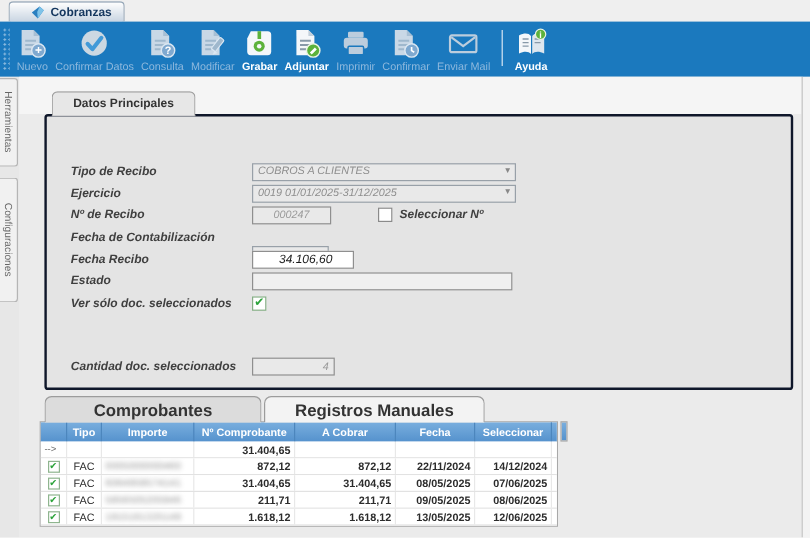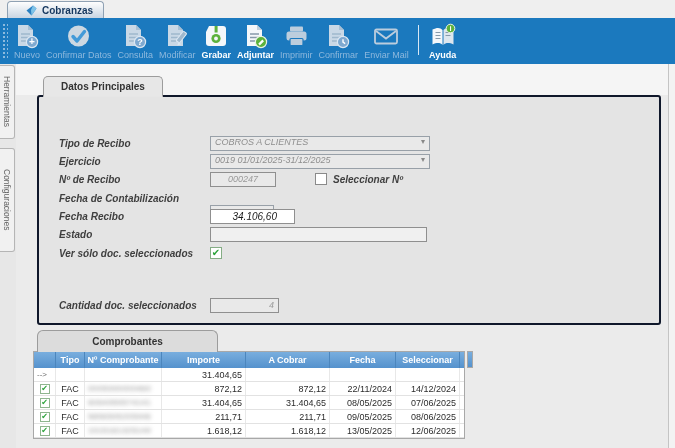--- a/index.html
+++ b/index.html
@@ -66,36 +66,36 @@
     color:#8e8e8e; font-size:9px; display:flex; align-items:center; padding:0 3px;margin-top:29px; }
   .cb { width:12px; height:12px; background:#fff; border:1px solid #8a8a8a;
     display:flex; align-items:center; justify-content:center;
     font-family:"DejaVu Sans",sans-serif; font-size:10px; line-height:10px; color:transparent; }
   .cb.on { color:#2ba33a; border-color:#85ad85; font-weight:bold; }
   .cb-lbl { font-size:10px; font-weight:bold; color:#3f3f3f; margin-left:6px; }
 
   
   .btab { position:absolute; top:330px; height:22px; border:1px solid #9c9c9c; border-bottom:none;
     border-radius:6px 6px 0 0; display:flex; align-items:center; justify-content:center;
-    font-size:10px; font-weight:bold; color:#333; z-index:2; }
+    font-size:14px; font-weight:bold; color:#333; z-index:2; }
   .btab.active { left:37px; width:181px; background:#dcdcdc; }
   .btab.inactive { left:220px; width:184px; background:#f3f3f3; }
 
   
   .grid { position:absolute; left:33px; top:351px; width:432px; border:1px solid #a8a8a8;
     background:#fff; font-size:9px; z-index:1; }
   .grow { display:grid; grid-template-columns:22px 29px 77px 84px 84px 66px 64px; }
   .ghead { height:16px; background:linear-gradient(#79aede,#5592cd); color:#fff; font-weight:bold; }
   .ghead .gc { display:flex; align-items:center; justify-content:center;
     border-right:1px solid #4c86bd; white-space:nowrap; overflow:hidden; }
   .gbody { height:14px; background:#fff; border-bottom:1px solid #e2e2e2; color:#2c2c2c; }
   .gbody .gc { display:flex; align-items:center; border-right:1px solid #e8e8e8;
     white-space:nowrap; overflow:hidden; padding:0 3px; }
   .gc.c { justify-content:center; }
-  .gc.r { justify-content:flex-end; }
+  .gc.r { justify-content:flex-end;font-weight:bold; }
   .marker { color:#6d6d6d; font-size:8px; }
   .gcb { width:10px; height:10px; border:1px solid #8fb58f; background:#fff; margin:0 auto;
     display:flex; align-items:center; justify-content:center;
     font-family:"DejaVu Sans",sans-serif; font-size:8px; color:transparent; }
   .gcb.on { color:#2ba33a; font-weight:bold; }
   .masked { filter:blur(2px); color:#8a8a8a; font-size:8px; letter-spacing:.4px; }
   .grid-stub { position:absolute; left:467px; top:351px; width:6px; height:17px;
     background:linear-gradient(#79aede,#5592cd); border:1px solid #a8a8a8; }
 </style>
 </head>
@@ -316,27 +316,30 @@
       <span class="flabel">Cantidad doc. seleccionados</span>
       <div class="txt qty">
         <span>4</span>
       </div>
     </div>
   </div>
 
   <div class="btab active">
     <span>Comprobantes</span>
   </div>
+  <div class="btab inactive">
+    <span>Registros Manuales</span>
+  </div>
 
   <div class="grid">
     <div class="grow ghead">
       <div class="gc"></div>
       <div class="gc">Tipo</div>
+      <div class="gc">Importe</div>
       <div class="gc">Nº Comprobante</div>
-      <div class="gc">Importe</div>
       <div class="gc">A Cobrar</div>
       <div class="gc">Fecha</div>
       <div class="gc">Seleccionar</div>
     </div>
 
     <div class="grow gbody">
       <div class="gc">
           <span class="marker">--&gt;</span>
         </div>
       <div class="gc"></div>

